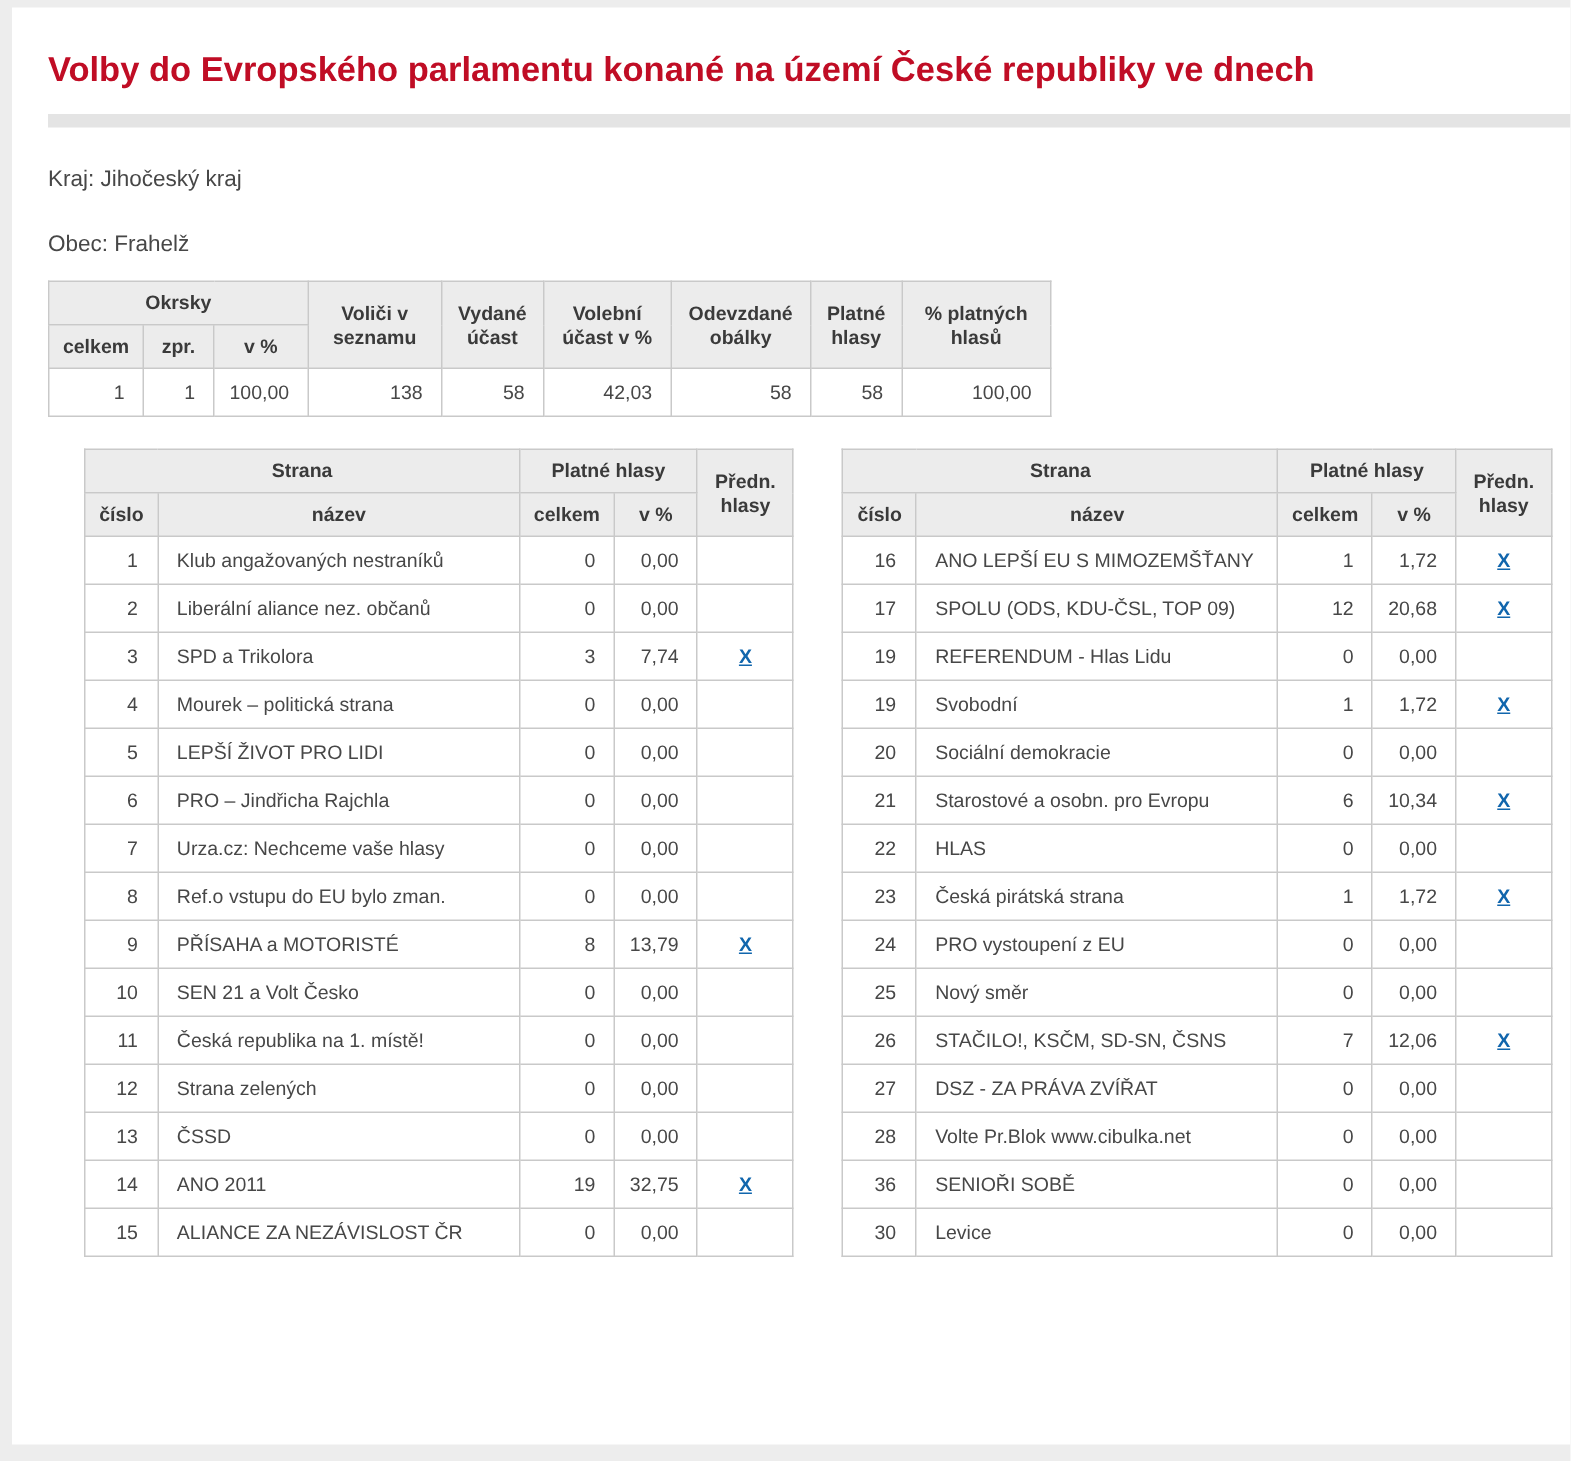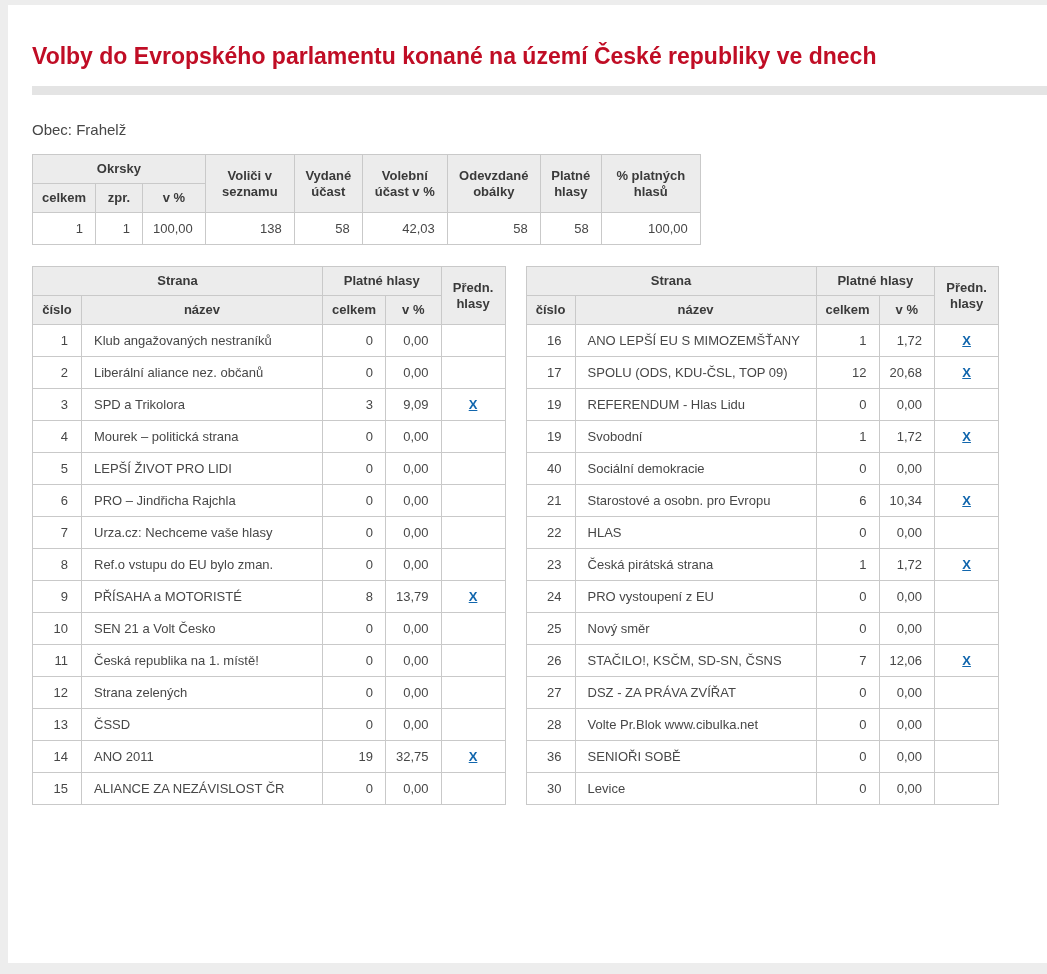--- a/index.html
+++ b/index.html
@@ -16,21 +16,21 @@
   body{
     background:#ededed;
     font-family:"Liberation Sans", sans-serif;
     width:1047px;height:974px;overflow:hidden;
   }
   .page{
     margin:5px 0 11px 8px;
     background:#fff;
     min-height:958px;
     box-sizing:border-box;
-    padding:34px 0 0 24px;
+    padding:24px 0 0 24px;
   }
   .title{
     color:var(--title-red);
     font-size:23px;
     font-weight:700;
     line-height:34px;
     margin:0;
   }
   .divider{
     height:9px;
@@ -67,23 +67,24 @@
   td{
     color:var(--text-body);
     padding:8px 10px;
     line-height:15px;
     background:#fff;
   }
   .summary{margin:16px 1px 0 0;}
   .summary td{text-align:right;padding-right:12px;}
   .tables-wrap{
     display:flex;
-    gap:20px;
-    margin:21px 0 0 0;
+    gap:32px;
+    margin:21px 12px 0 0;
     align-items:flex-start;
+    justify-content:flex-end;
   }
   .party-table td.num{text-align:right;padding-right:13px;}
   .party-table td.name{text-align:left;padding-left:12px;}
   .party-table td.votes{text-align:right;padding-right:12px;}
   .party-table td.pct{text-align:right;padding-right:12px;}
   .party-table td.pref{text-align:center;}
   .party-table td{height:15px;}
   .pref a{
     color:var(--link-blue);
     font-weight:700;
@@ -95,20 +96,21 @@
 
 <div class="page">
 
   <h1 class="title">
     <span>Volby do Evropského parlamentu konané na území České republiky ve dnech</span><br>
   </h1>
 
   <div class="divider"></div>
 
 
+  <p class="region-line">Kraj: Jihočeský kraj</p>
   <p class="region-line">Obec: Frahelž</p>
 
   <table class="summary">
     <colgroup>
       <col style="width:63px">
         <col style="width:47px">
         <col style="width:57px">
       <col style="width:89px">
         <col style="width:68px">
         <col style="width:85px">
@@ -182,21 +184,21 @@
             <td class="num">2</td>
             <td class="name">Liberální aliance nez. občanů</td>
             <td class="votes">0</td>
             <td class="pct">0,00</td>
             <td class="pref"></td>
           </tr>
           <tr>
             <td class="num">3</td>
             <td class="name">SPD a Trikolora</td>
             <td class="votes">3</td>
-            <td class="pct">9,09</td>
+            <td class="pct">7,74</td>
             <td class="pref"><a href="#">X</a></td>
           </tr>
           <tr>
             <td class="num">4</td>
             <td class="name">Mourek – politická strana</td>
             <td class="votes">0</td>
             <td class="pct">0,00</td>
             <td class="pref"></td>
           </tr>
           <tr>
@@ -323,21 +325,21 @@
             <td class="pref"></td>
           </tr>
           <tr>
             <td class="num">19</td>
             <td class="name">Svobodní</td>
             <td class="votes">1</td>
             <td class="pct">1,72</td>
             <td class="pref"><a href="#">X</a></td>
           </tr>
           <tr>
-            <td class="num">40</td>
+            <td class="num">20</td>
             <td class="name">Sociální demokracie</td>
             <td class="votes">0</td>
             <td class="pct">0,00</td>
             <td class="pref"></td>
           </tr>
           <tr>
             <td class="num">21</td>
             <td class="name">Starostové a osobn. pro Evropu</td>
             <td class="votes">6</td>
             <td class="pct">10,34</td>

